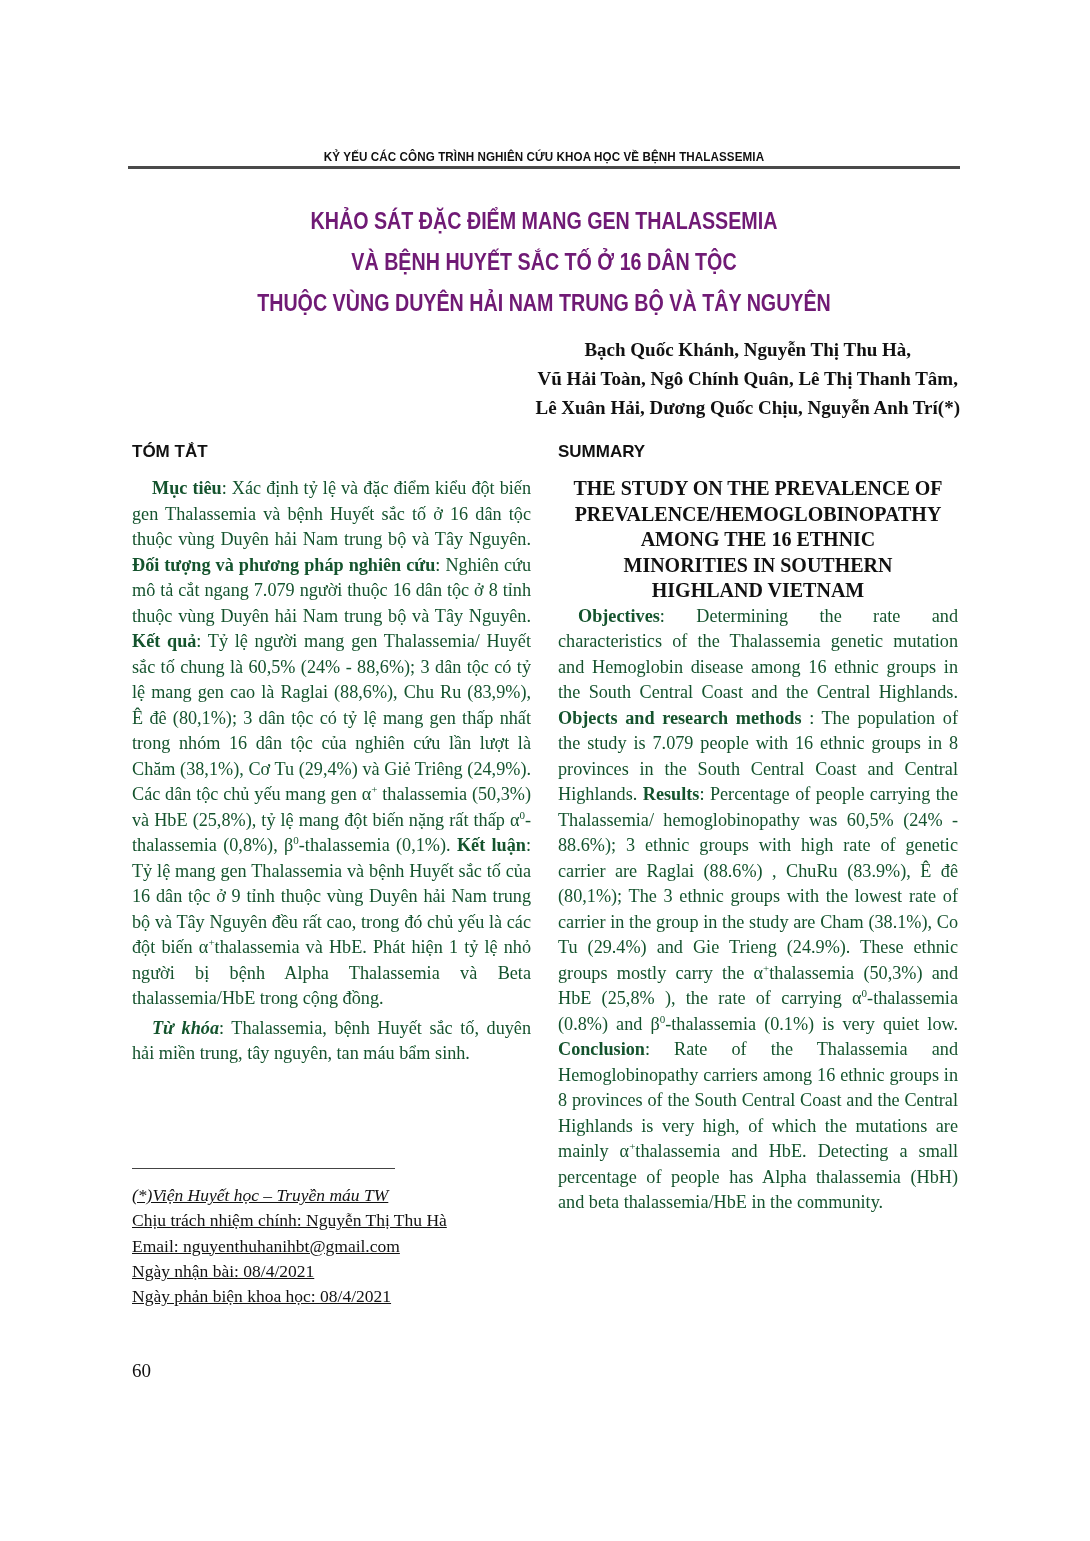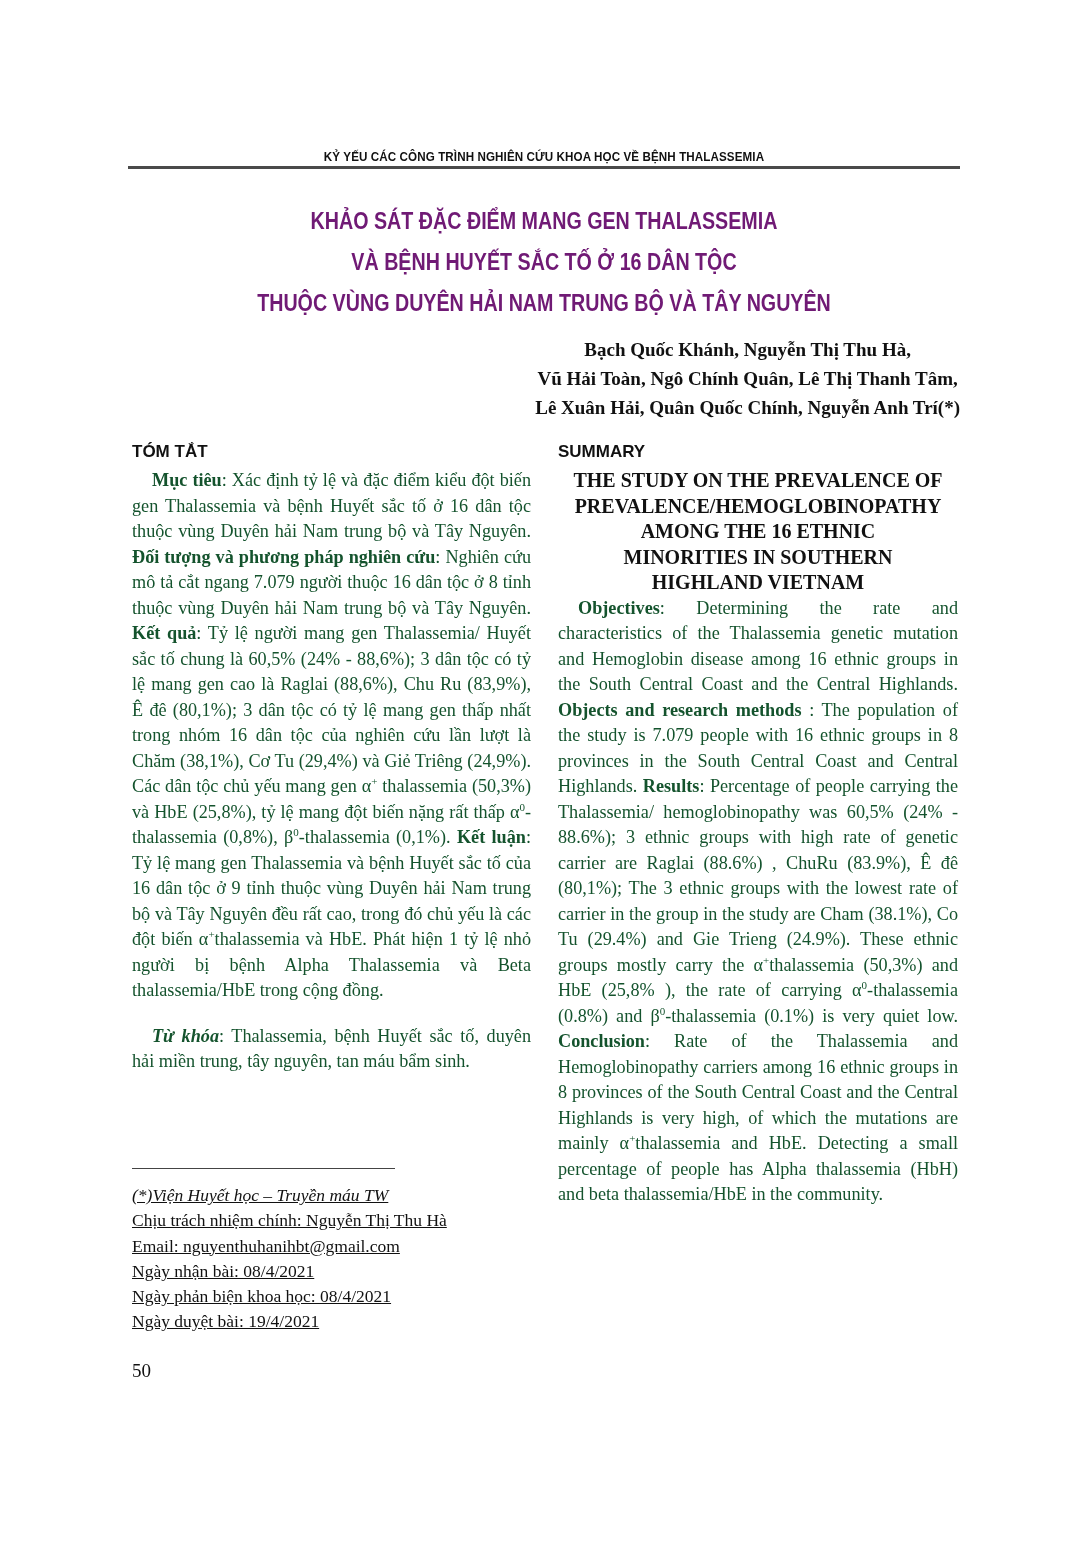--- a/index.html
+++ b/index.html
@@ -20,28 +20,28 @@
   }
   .title div { transform: scaleX(0.82); transform-origin: center; white-space: nowrap; }
   .authors {
     position: absolute; right: 130px; top: 335px; text-align: center;
     font-family: "Liberation Serif", serif; font-weight: bold; font-size: 19px; line-height: 29px;
   }
   .col-left { position: absolute; left: 132px; width: 399px; top: 440px; }
   .col-right { position: absolute; left: 558px; width: 400px; top: 440px; }
   .sec-heading {
     font-family: "Liberation Sans", sans-serif; font-weight: bold; font-size: 17px; line-height: 24px;
-    margin-bottom: 4px;
+    margin-bottom: 12px;
   }
   .para {
     font-family: "Liberation Serif", serif; font-size: 18.2px; line-height: 25.5px;
     text-align: justify; margin: 0; color: #14532d;
   }
   .para.indent { text-indent: 20px; }
-  .kw-para { margin-top: 20px; }
+  .kw-para { margin-top: 4px; }
   .b { font-weight: bold; }
   .bi { font-weight: bold; font-style: italic; }
   sup { font-size: 11px; line-height: 0; vertical-align: super; }
   .en-title {
     font-family: "Liberation Serif", serif; font-weight: bold; font-size: 20px; line-height: 25.5px;
     text-align: center; margin-bottom: 0px;
   }
   .footnote-rule { position: absolute; left: 132px; width: 263px; top: 1168px; height: 1px; background: #444; }
   .footnote { position: absolute; left: 132px; top: 1183px; font-family: "Liberation Serif", serif; font-size: 17.5px; line-height: 25.3px; text-decoration: underline; }
   .footnote .it { font-style: italic; }
@@ -55,40 +55,39 @@
 
 <div class="title">
   <div>KHẢO SÁT ĐẶC ĐIỂM MANG GEN THALASSEMIA</div>
   <div>VÀ BỆNH HUYẾT SẮC TỐ Ở 16 DÂN TỘC</div>
   <div>THUỘC VÙNG DUYÊN HẢI NAM TRUNG BỘ  VÀ TÂY NGUYÊN</div>
 </div>
 
 <div class="authors">
   <div>Bạch Quốc Khánh, Nguyễn Thị Thu Hà,</div>
   <div>Vũ Hải Toàn, Ngô Chính Quân, Lê Thị Thanh Tâm,</div>
-  <div>Lê Xuân Hải, Quân Quốc Chính, Nguyễn Anh Trí(*)</div>
+  <div>Lê Xuân Hải, Dương Quốc Chịu, Nguyễn Anh Trí(*)</div>
 </div>
 
 <div class="col-left">
   <div class="sec-heading">TÓM TẮT</div>
   <p class="para indent"><span class="b">Mục tiêu</span><span>: Xác định tỷ lệ và đặc điểm kiểu đột biến gen Thalassemia và bệnh Huyết sắc tố ở 16 dân tộc thuộc vùng Duyên hải Nam trung bộ và Tây Nguyên. </span><span class="b">Đối tượng và phương pháp nghiên cứu</span><span>: Nghiên cứu mô tả cắt ngang 7.079 người thuộc 16 dân tộc ở 8 tỉnh thuộc vùng Duyên hải Nam trung bộ và Tây Nguyên. </span><span class="b">Kết quả</span><span>: Tỷ lệ người mang gen Thalassemia/ Huyết sắc tố chung là 60,5% (24% - 88,6%); 3 dân tộc có tỷ lệ mang gen cao là Raglai (88,6%), Chu Ru (83,9%), Ê đê (80,1%); 3 dân tộc có tỷ lệ mang gen thấp nhất trong nhóm 16 dân tộc của nghiên cứu lần lượt là Chăm (38,1%), Cơ Tu (29,4%) và Giẻ Triêng (24,9%). Các dân tộc chủ yếu mang gen α</span><sup>+</sup><span> thalassemia (50,3%) và HbE (25,8%), tỷ lệ mang đột biến nặng rất thấp α</span><sup>0</sup><span>-thalassemia (0,8%), β</span><sup>0</sup><span>-thalassemia (0,1%). </span><span class="b">Kết luận</span><span>: Tỷ lệ mang gen Thalassemia và bệnh Huyết sắc tố của 16 dân tộc ở 9 tỉnh thuộc vùng Duyên hải Nam trung bộ và Tây Nguyên đều rất cao, trong đó chủ yếu là các đột biến α</span><sup>+</sup><span>thalassemia và HbE. Phát hiện 1 tỷ lệ nhỏ người bị bệnh Alpha Thalassemia và Beta thalassemia/HbE trong cộng đồng.</span></p>
   <p class="para indent kw-para"><span class="bi">Từ khóa</span><span>: Thalassemia, bệnh Huyết sắc tố, duyên hải miền trung, tây nguyên, tan máu bẩm sinh.</span></p>
 </div>
 
 <div class="footnote-rule"></div>
 <div class="footnote">
   <div class="it">(*)Viện Huyết học – Truyền máu TW</div>
   <div>Chịu trách nhiệm chính: Nguyễn Thị Thu Hà</div>
   <div>Email: nguyenthuhanihbt@gmail.com</div>
   <div>Ngày nhận bài: 08/4/2021</div>
   <div>Ngày phản biện khoa học: 08/4/2021</div>
-  <div>Ngày duyệt bài: 19/4/2021</div>
 </div>
 
-<div class="page-number">50</div>
+<div class="page-number">60</div>
 
 <div class="col-right">
   <div class="sec-heading">SUMMARY</div>
   <div class="en-title">
     <div>THE STUDY ON THE PREVALENCE OF</div>
     <div>PREVALENCE/HEMOGLOBINOPATHY</div>
     <div>AMONG THE 16 ETHNIC</div>
     <div>MINORITIES IN SOUTHERN</div>
     <div>HIGHLAND VIETNAM</div>
   </div>

